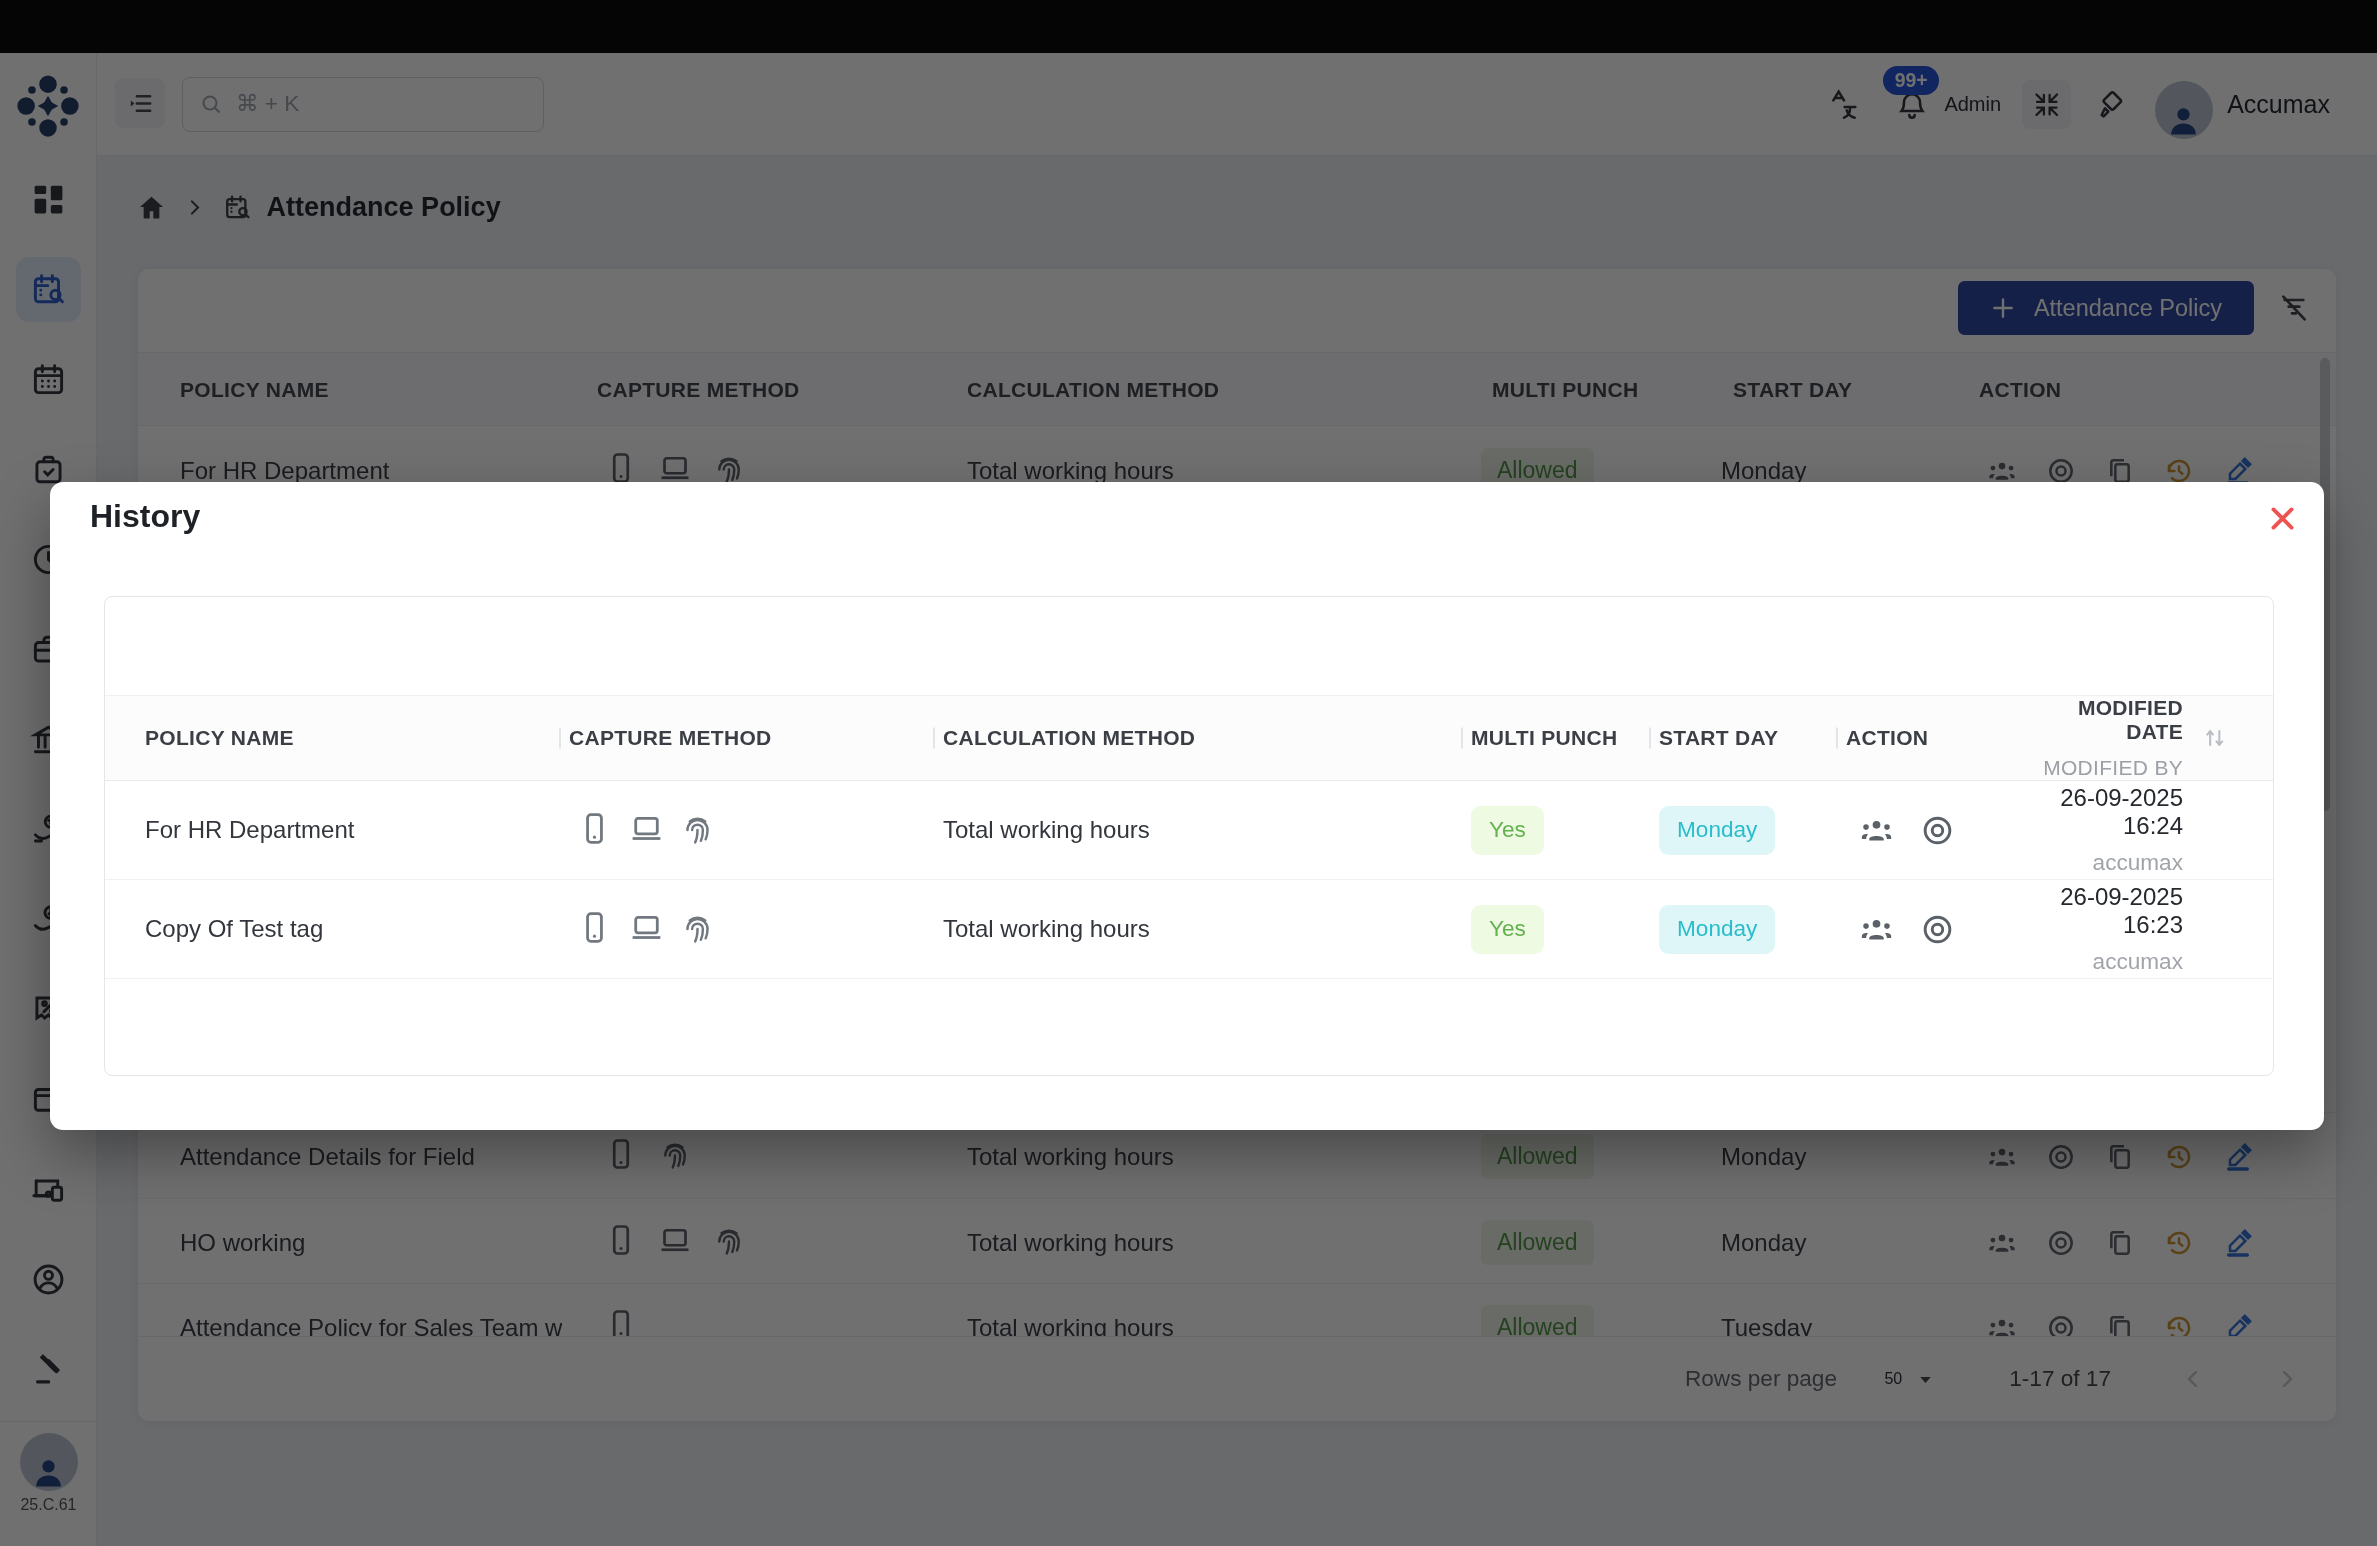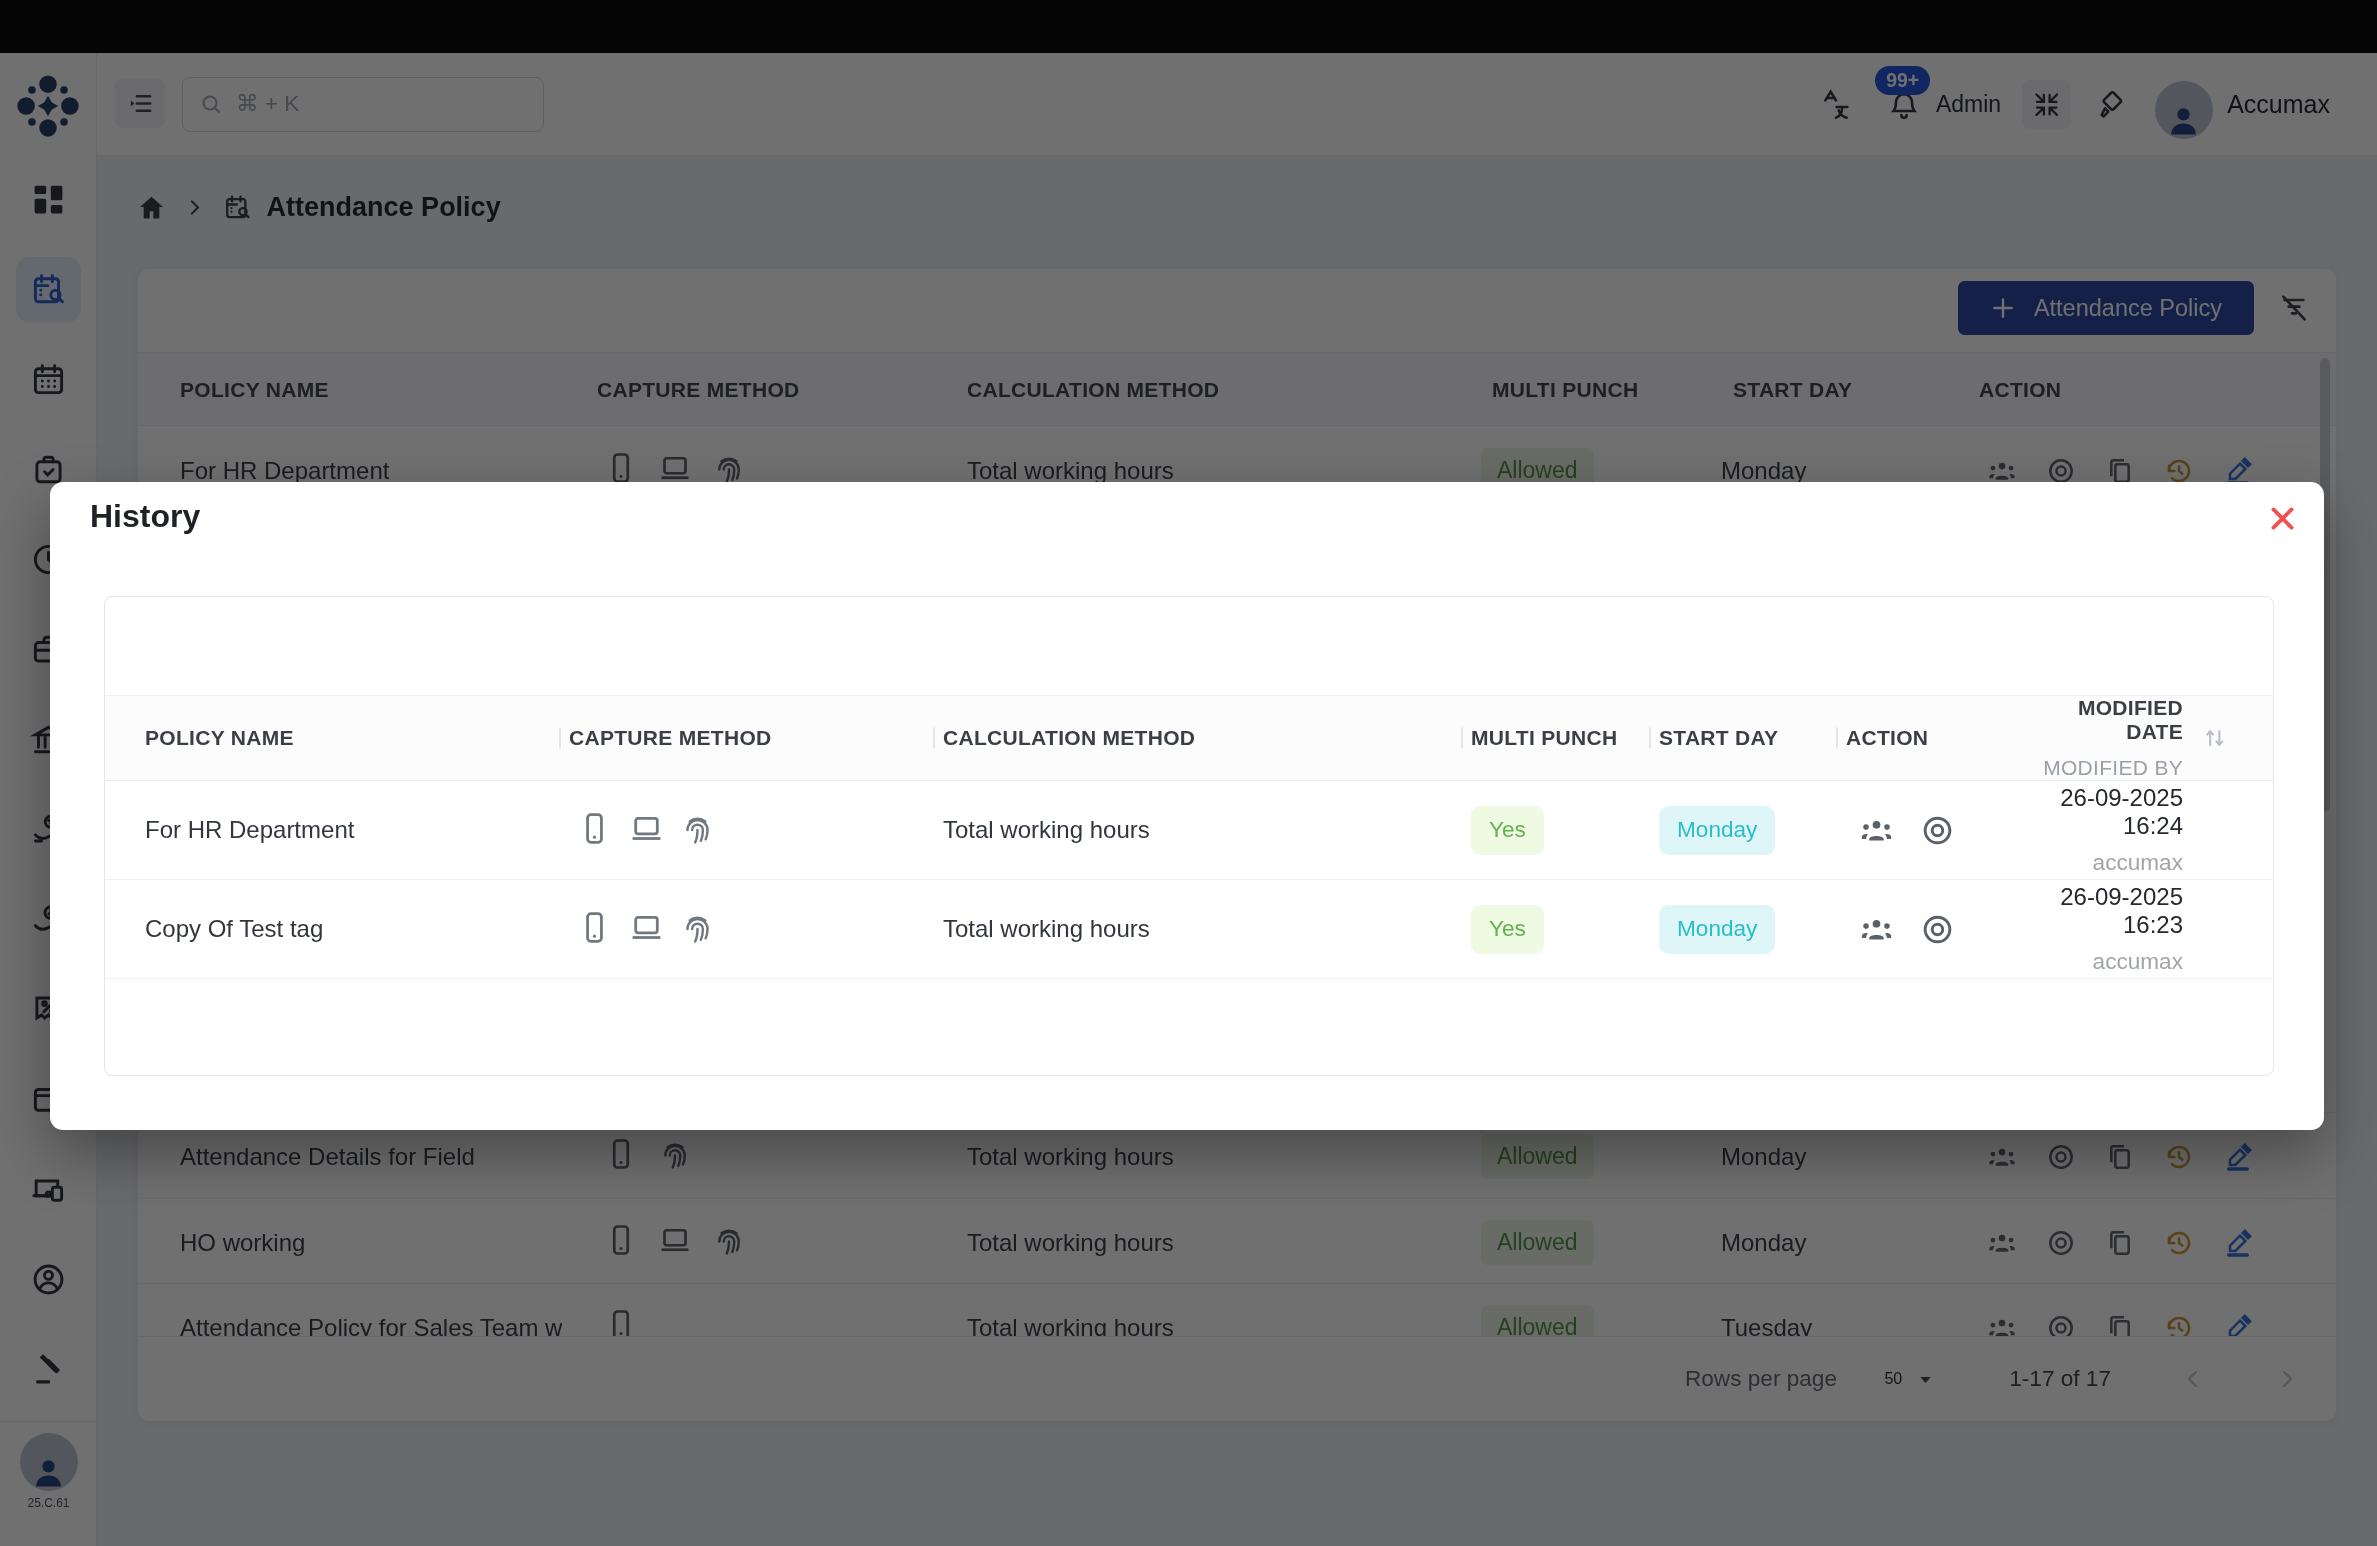--- a/index.html
+++ b/index.html
@@ -16,36 +16,36 @@
   
   #sidebar { position:absolute; left:0; top:0; width:97px; height:1494px; background:#fff; border-right:0.8px solid #ebedef; display:flex; flex-direction:column; align-items:center; }
   #logo { margin-top:18px; width:70px; height:70px; flex:none; }
   #nav { margin-top:26px; display:flex; flex-direction:column; align-items:center; }
   .nav-item { width:65px; height:65px; margin-bottom:25px; display:flex; align-items:center; justify-content:center; color:#2b2f35; border-radius:13px; }
   .nav-item svg { width:37px; height:37px; }
   .nav-item.active { background:#e3ecfb; color:#2458c5; }
   #sidebar-footer { position:absolute; left:0; top:1368px; width:97px; height:125px; border-top:0.8px solid #ededef; display:flex; flex-direction:column; align-items:center; }
   .avatar { width:58px; height:58px; border-radius:50%; background:#b9c4cf; display:flex; align-items:flex-end; justify-content:center; overflow:hidden; margin-top:11.3px; }
   .avatar svg { width:37px; height:37px; color:#1d3f7c; }
-  #version { margin-top:4.9px; font-size:12px; color:#4c4f54; }
+  #version { margin-top:4.9px; font-size:16px; color:#4c4f54; }
 
   
   #header { position:absolute; left:97px; top:0; width:2280px; height:103px; background:#fff; border-bottom:0.8px solid #e9eaec; }
   #menu-btn { position:absolute; left:18px; top:25px; width:50px; height:50px; background:#f3f4f6; border-radius:8px; display:flex; align-items:center; justify-content:center; color:#3c4148; }
   #menu-btn svg { width:29px; height:29px; }
   #search-box { position:absolute; left:85px; top:23.5px; width:362px; height:55px; border:1.6px solid #d3d6da; border-radius:8px; display:flex; align-items:center; padding:0 16px; color:#9aa1aa; }
   #search-box svg { width:24px; height:24px; flex:none; }
   #search-input { border:0; outline:0; background:transparent; font-family:"Liberation Sans",sans-serif; font-size:22.6px; color:#5b6066; margin-left:13px; width:275px; }
   #search-input::placeholder { color:#9aa1aa; }
   #header-right { position:absolute; right:47px; top:0; height:103px; display:flex; align-items:center; }
   .hicon { color:#2a2e34; display:flex; align-items:center; justify-content:center; }
   .hicon svg { width:32px; height:32px; }
   #bell-wrap { position:relative; margin-left:36px; }
   #notif-badge { position:absolute; left:-13px; top:-22.6px; background:#1d4fd7; color:#fff; font-size:19.4px; font-weight:700; border-radius:18px; padding:3.2px 11.3px; }
-  #role-label { margin-left:16px; font-size:23px; color:#23272e; }
+  #role-label { margin-left:16px; font-size:20px; color:#23272e; }
   #fullscreen-btn { margin-left:21px; width:49px; height:49px; background:#f3f4f6; border-radius:8px; display:flex; align-items:center; justify-content:center; color:#2a2e34; }
   #fullscreen-btn svg { width:27.5px; height:27.5px; }
   #paint-icon { margin-left:24px; }
   #header-avatar { margin-left:27.5px; }
   #username { margin-left:14.6px; font-size:25px; font-weight:500; color:#1b2026; }
 
   
   #breadcrumb { position:absolute; left:137px; top:136px; height:37px; display:flex; align-items:center; }
   #breadcrumb .bc-ic { color:#34383e; display:flex; }
   #breadcrumb svg { width:29px; height:29px; }

